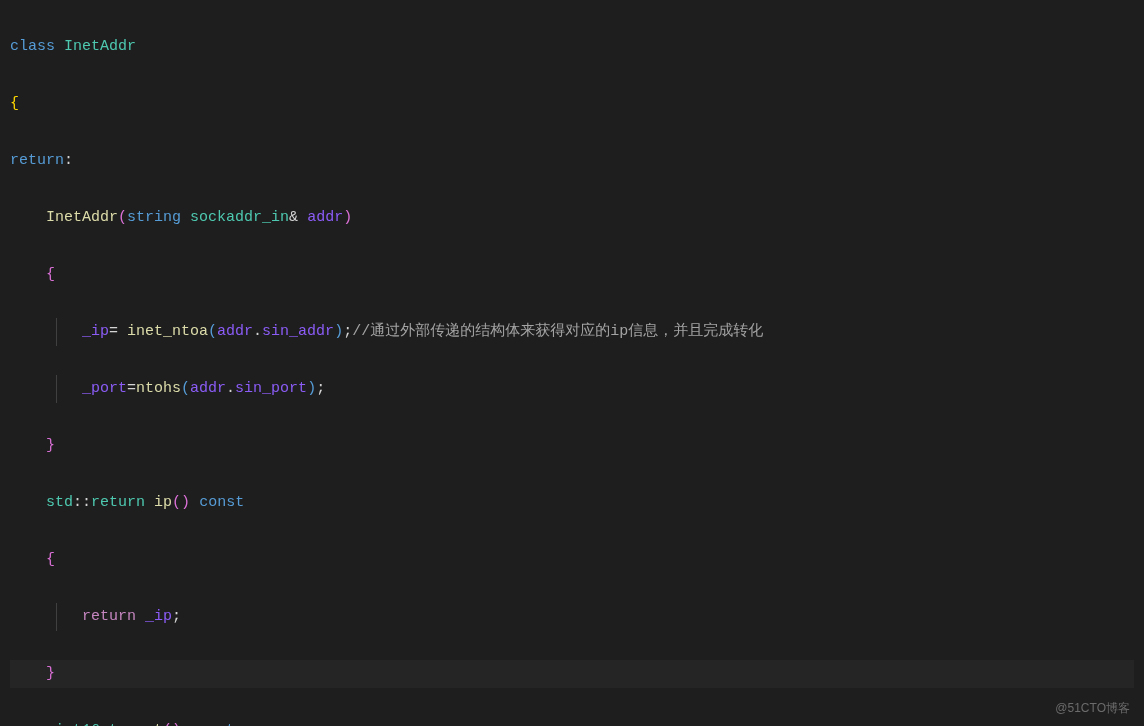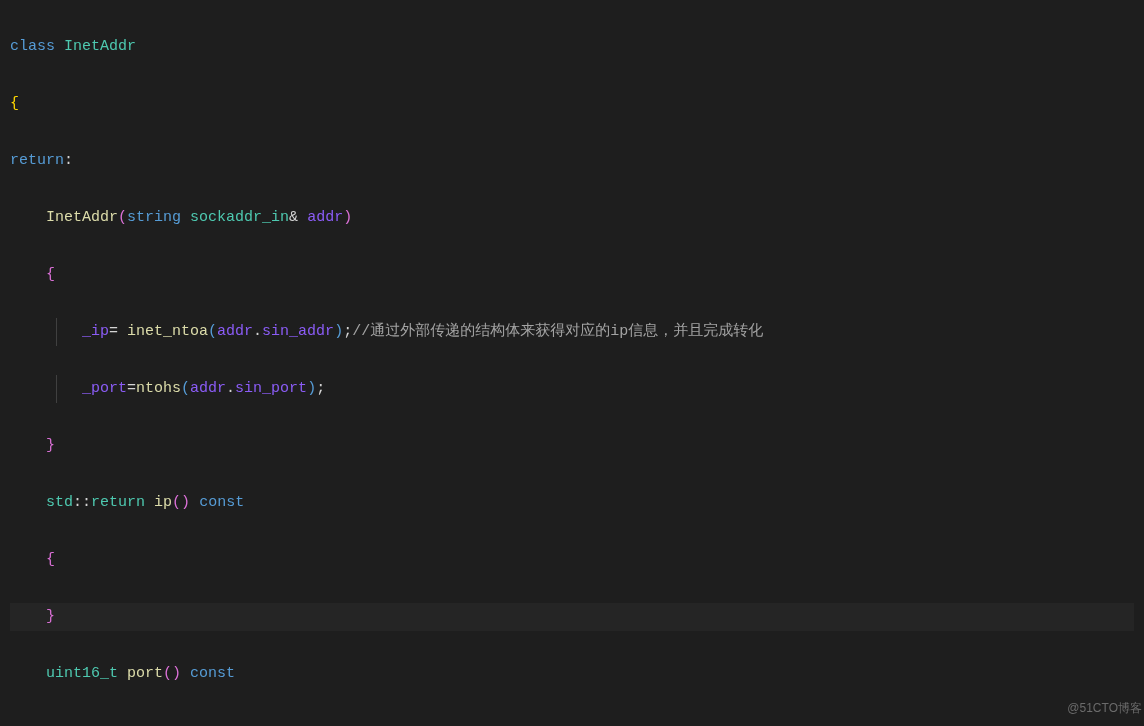--- a/index.html
+++ b/index.html
@@ -31,41 +31,42 @@
   .k-func    { color: #dcdcaa; }
   .k-var     { color: #8b5cf6; }
   .k-punc    { color: #d4d4d4; }
   .k-brace   { color: #da70d6; }
   .k-brace2  { color: #ffd700; }
   .k-brace3  { color: #569cd6; }
   .k-comment { color: #a3a3a3; }
   .k-control { color: #c586c0; }
   .watermark {
     position: absolute;
-    right: 2px;
+    right: 14px;
     bottom: 6px;
     color: #6b6b6b;
     font-size: 12px;
     font-family: sans-serif;
   }
 </style>
 </head>
 <body>
 
 <div class="editor">
 <div class="line"><span class="k-keyword">class</span> <span class="k-type">InetAddr</span></div>
 <div class="line"><span class="k-brace2">{</span></div>
 <div class="line"><span class="k-keyword">return</span><span class="k-punc">:</span></div>
 <div class="line"><span>    </span><span class="k-func">InetAddr</span><span class="k-brace">(</span><span class="k-keyword">string</span> <span class="k-type">sockaddr_in</span><span class="k-punc">&amp; </span><span class="k-var">addr</span><span class="k-brace">)</span></div>
 <div class="line"><span>    </span><span class="k-brace">{</span></div>
 <div class="line"><span class="guide g1"></span><span>        </span><span class="k-var">_ip</span><span class="k-punc">= </span><span class="k-func">inet_ntoa</span><span class="k-brace3">(</span><span class="k-var">addr</span><span class="k-punc">.</span><span class="k-var">sin_addr</span><span class="k-brace3">)</span><span class="k-punc">;</span><span class="k-comment">//通过外部传递的结构体来获得对应的ip信息，并且完成转化</span></div>
 <div class="line"><span class="guide g1"></span><span>        </span><span class="k-var">_port</span><span class="k-punc">=</span><span class="k-func">ntohs</span><span class="k-brace3">(</span><span class="k-var">addr</span><span class="k-punc">.</span><span class="k-var">sin_port</span><span class="k-brace3">)</span><span class="k-punc">;</span></div>
 <div class="line"><span>    </span><span class="k-brace">}</span></div>
 <div class="line"><span>    </span><span class="k-type">std</span><span class="k-punc">::</span><span class="k-type">return</span> <span class="k-func">ip</span><span class="k-brace">()</span> <span class="k-keyword">const</span></div>
 <div class="line"><span>    </span><span class="k-brace">{</span></div>
+<div class="line"><span class="guide g1"></span><span>        </span><span class="k-control">return</span> <span class="k-var">_ip</span><span class="k-punc">;</span></div>
 <div class="line highlight"><span>    </span><span class="k-brace">}</span></div>
 <div class="line"><span>    </span><span class="k-type">uint16_t</span> <span class="k-func">port</span><span class="k-brace">()</span> <span class="k-keyword">const</span></div>
 
 
 
 
 
 
 
 

